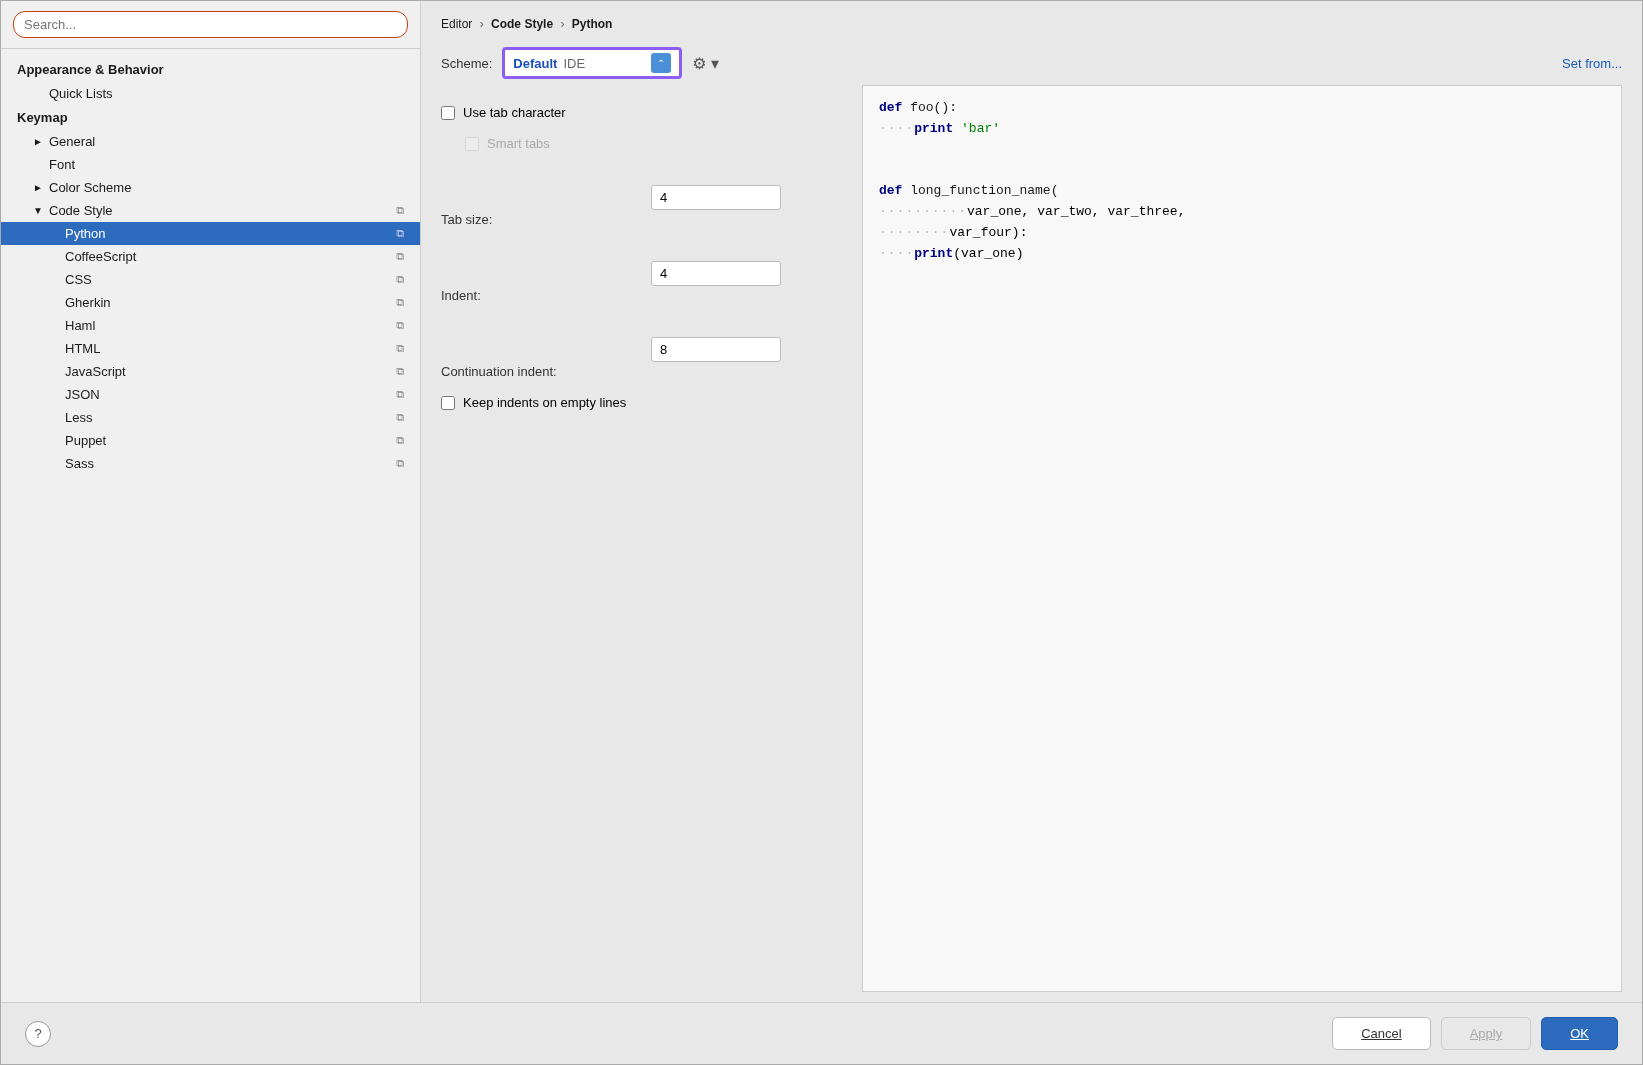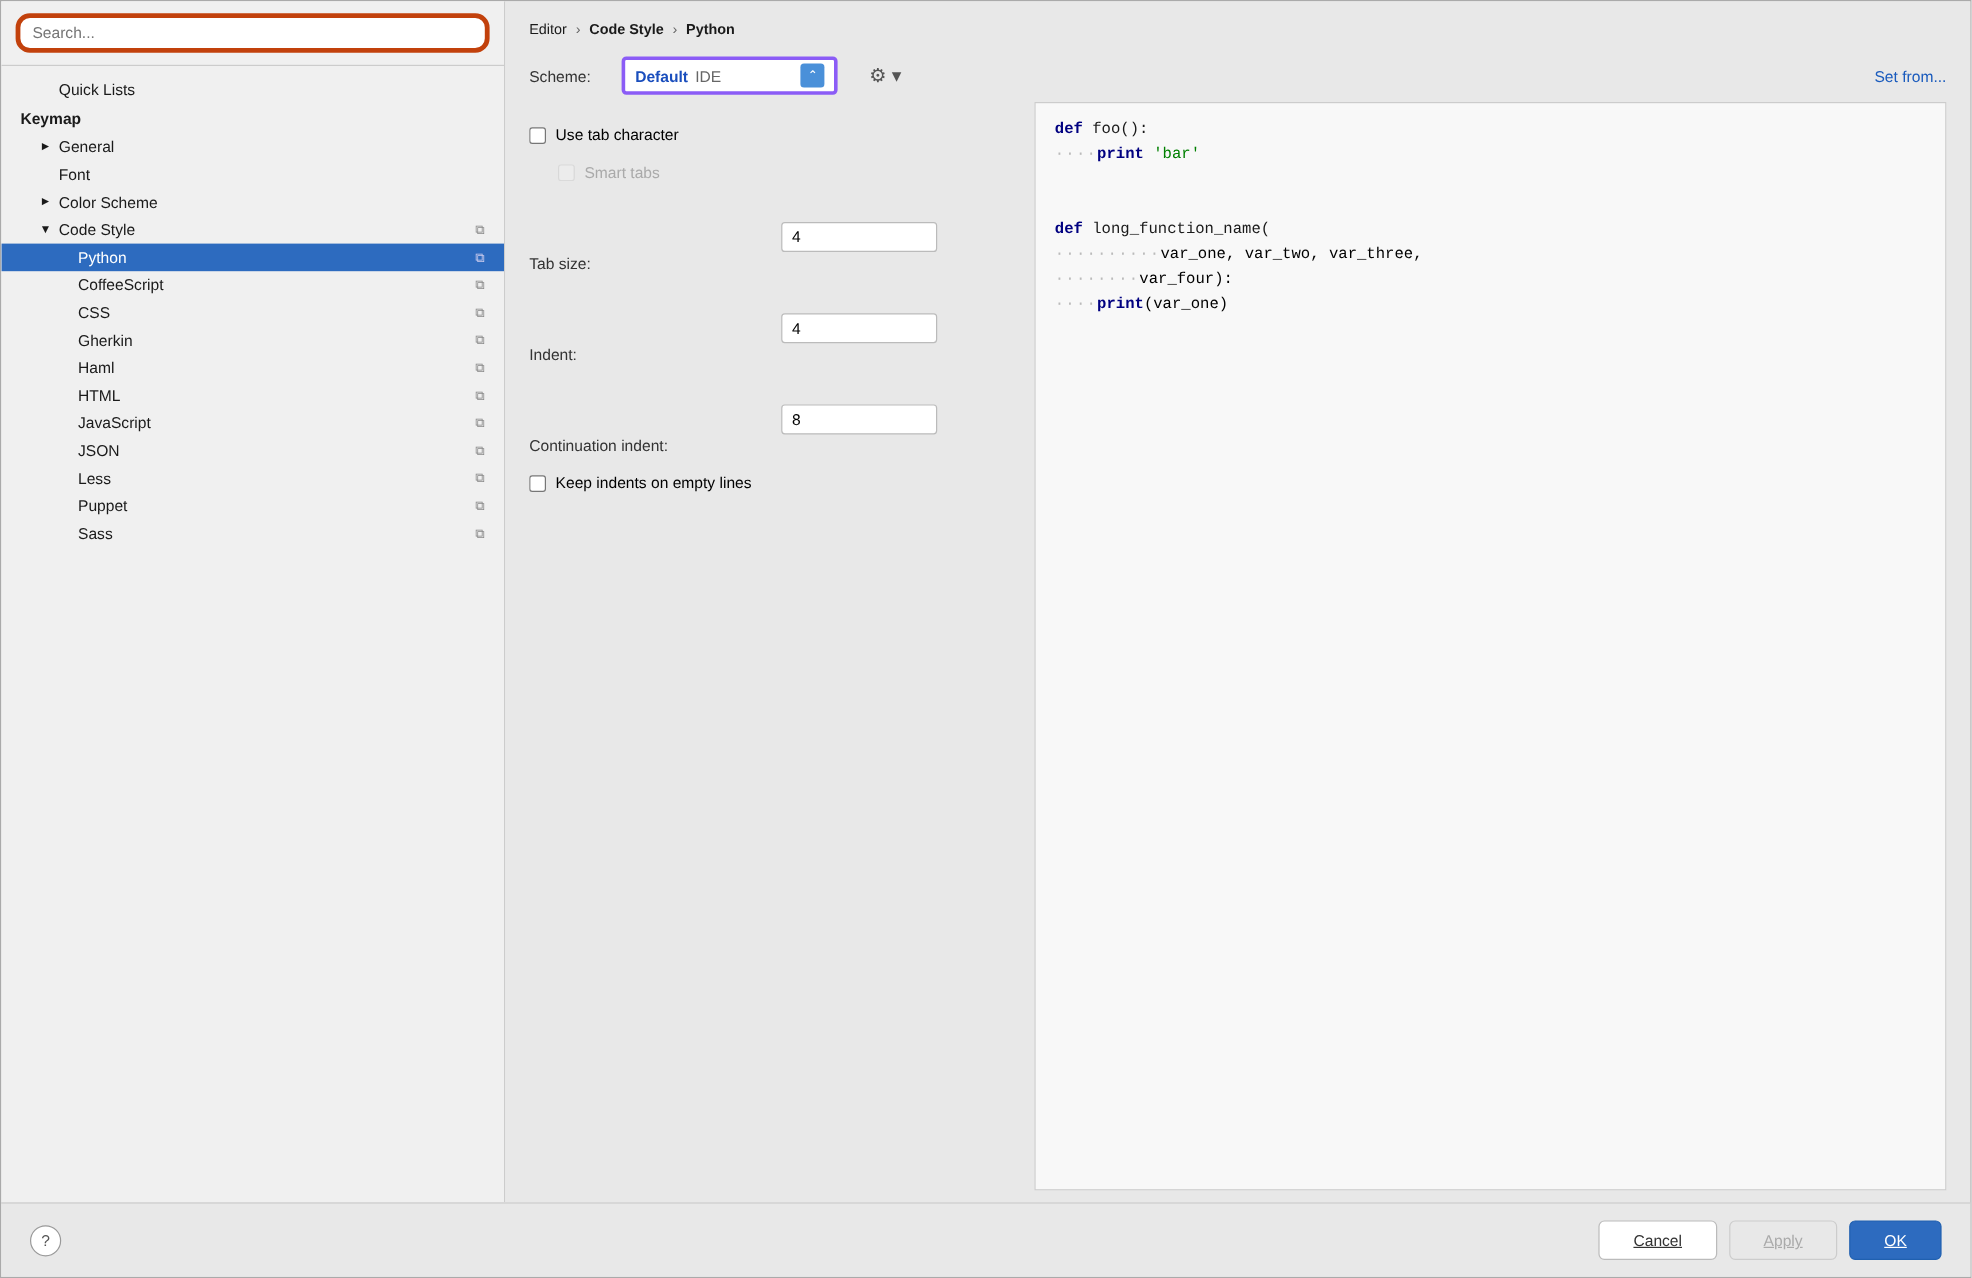--- a/index.html
+++ b/index.html
@@ -38,21 +38,21 @@
     }
     .search-bar {
       padding: 10px 12px;
       background: #f0f0f0;
       border-bottom: 1px solid #ccc;
     }
     .search-input {
       width: 100%;
       padding: 5px 10px;
       border-radius: 12px;
-      border: 4px solid #c2410c;
+      border: 1px solid #c2410c;
       background: white;
       font-size: 13px;
       outline: none;
     }
     .sidebar-tree {
       flex: 1;
       overflow-y: auto;
       padding: 8px 0;
     }
     .tree-item {
@@ -98,21 +98,21 @@
       padding: 16px 20px 8px 20px;
       font-size: 12px;
       color: #1a1a1a;
     }
     .breadcrumb span.sep { color: #666; margin: 0 4px; }
     .breadcrumb span.bold { font-weight: bold; }
     .scheme-row {
       display: flex;
       align-items: center;
       padding: 8px 20px 6px 20px;
-      gap: 26px;
+      gap: 10px;
     }
     .scheme-label { color: #333; }
     .scheme-select {
       display: flex;
       align-items: center;
       background: white;
       border: 3px solid #8b5cf6;
       border-radius: 4px;
       padding: 3px 8px;
       min-width: 180px;
@@ -286,20 +286,23 @@
 
 <div class="dialog">
   <div class="dialog-body">
 
     <div class="sidebar">
       <div class="search-bar">
         <input class="search-input" type="text" placeholder="Search..." style="">
       </div>
       <div class="sidebar-tree">
 
+        <div class="tree-section-header">
+          <span>Appearance &amp; Behavior</span>
+        </div>
         <div class="tree-item indent-1">
           <span class="arrow"></span>
           <span>Quick Lists</span>
         </div>
 
         <div class="tree-section-header">
           <span>Keymap</span>
         </div>
 
         <div class="tree-item indent-1">

